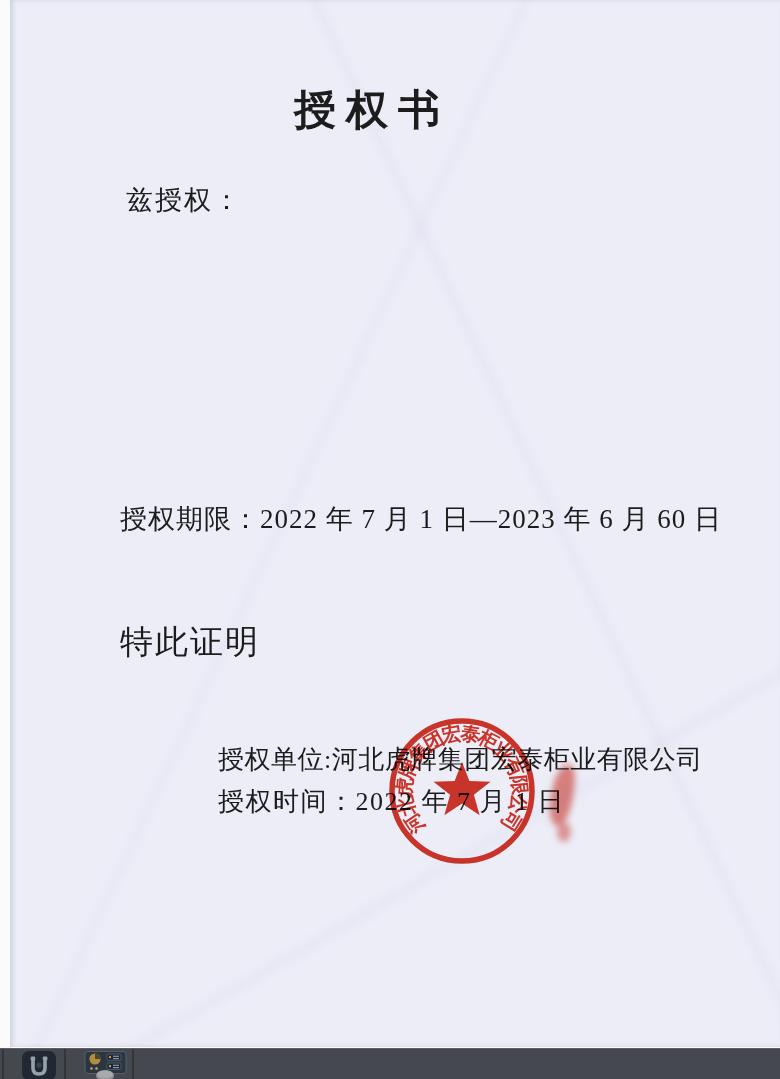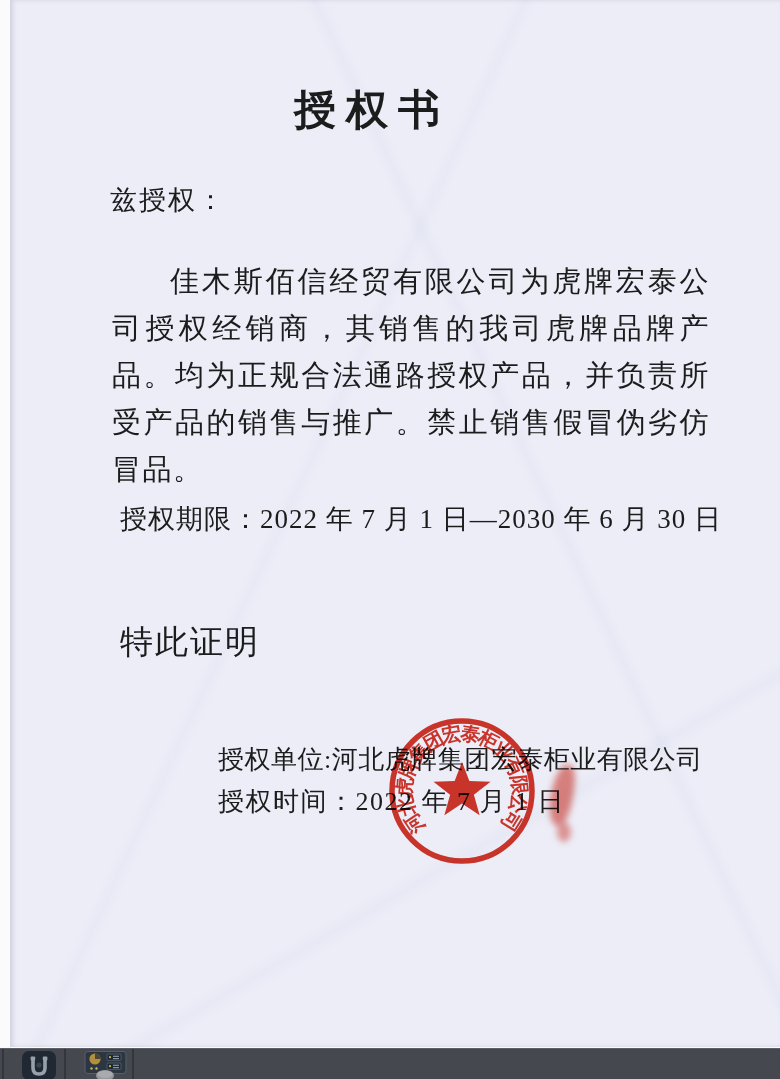--- a/index.html
+++ b/index.html
@@ -17,21 +17,21 @@
       linear-gradient(150deg, rgba(140,150,190,0.00) 74%, rgba(140,150,190,0.05) 75%, rgba(140,150,190,0.00) 76%),
       #ecedf7;
     box-shadow:inset 3px 0 4px rgba(90,95,130,0.18);
     color:#1c1c1c;
   }
   .doc-title{
     position:absolute;left:0;top:82px;width:100%;margin-left:-23px;
     text-align:center;font-size:42px;letter-spacing:10px;font-weight:600;
     white-space:nowrap;
   }
-  .salutation{position:absolute;left:100px;top:182px;font-size:27px;letter-spacing:2px;}
+  .salutation{position:absolute;left:116px;top:182px;font-size:27px;letter-spacing:2px;}
   .body-par{
     position:absolute;left:102px;top:258px;width:598px;
     font-size:29px;line-height:47px;letter-spacing:1.5px;
     text-indent:2em;text-align:justify;
   }
   .validity{position:absolute;left:110px;top:501px;font-size:27px;letter-spacing:1px;white-space:nowrap;}
   .attest{position:absolute;left:110px;top:620px;font-size:33px;letter-spacing:2px;}
   .issuer{position:absolute;left:208px;top:742px;font-size:26px;letter-spacing:0.5px;white-space:nowrap;}
   .issue-date{position:absolute;left:208px;top:784px;font-size:26px;letter-spacing:1.5px;white-space:nowrap;}
 
@@ -64,23 +64,22 @@
 </style>
 </head>
 <body>
 
 <div class="paper">
 
   <div class="doc-title">授权书</div>
 
   <div class="salutation">兹授权：</div>
 
-  <div class="body-par">佳木斯佰信经贸有限公司为虎牌宏泰公司授权经销商，其销售的我司虎牌品牌产品。均为正规合法通路授权产品，并负责所受产品的销售与推广。禁止销售假冒伪劣仿冒品。</div>
 
-  <div class="validity">授权期限：2022 年 7 月 1 日—2030 年 6 月 30 日</div>
+  <div class="validity">授权期限：2022 年 7 月 1 日—2023 年 6 月 60 日</div>
 
   <div class="attest">特此证明</div>
 
   <div class="issuer">授权单位:河北虎牌集团宏泰柜业有限公司</div>
 
   <div class="issue-date">授权时间：2022 年 7 月 1 日</div>
 
   <div class="seal-wrap">
     <svg width="170" height="170" viewBox="0 0 170 170">
       <defs>

